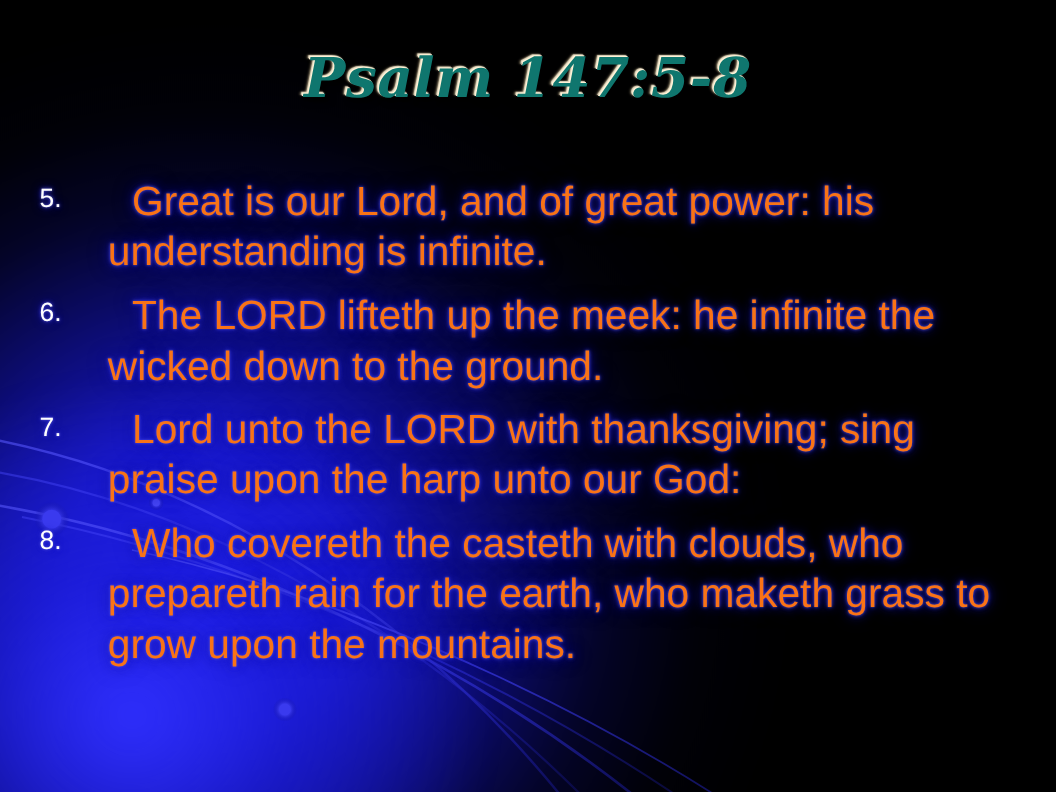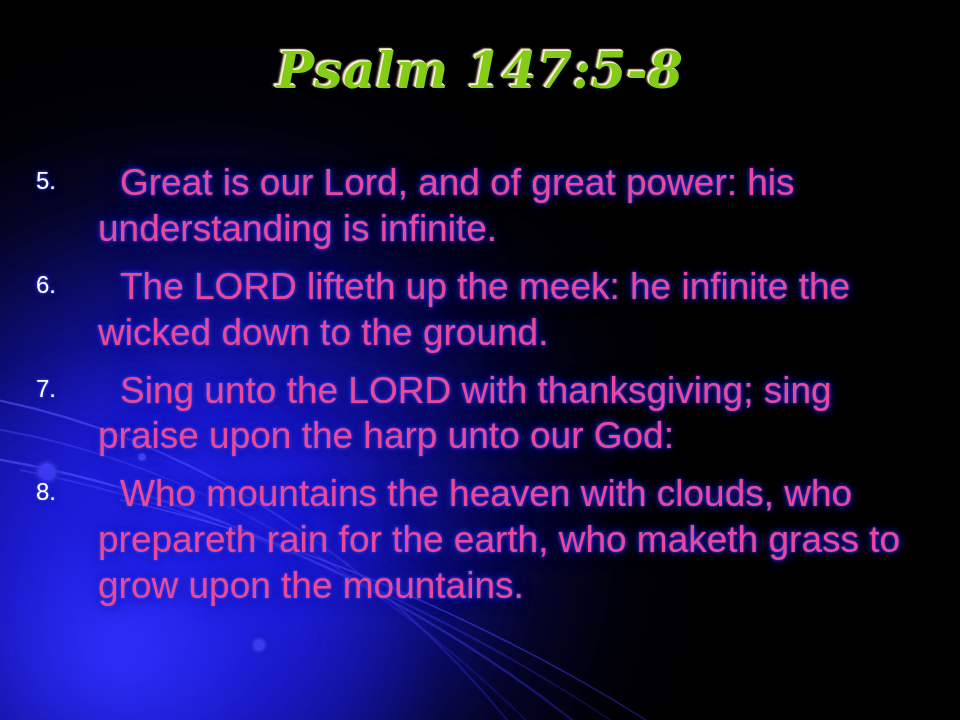--- a/index.html
+++ b/index.html
@@ -72,21 +72,21 @@
   }
 
   #slide-title {
     display: inline-block;
     font-family: "DejaVu Serif", "Liberation Serif", serif;
     font-style: italic;
     font-weight: bold;
     font-size: 50px;
     line-height: 1.08;
     letter-spacing: 0.5px;
-    color: #84cc16;
+    color: #0f766e;
     text-shadow:
       -1px -1px 0   #FFF3D8,
       -2px -2px 1px rgba(255,243,216,0.85),
       -3px -2px 2px rgba(255,230,180,0.45),
        2px  2px 2px rgba(0,0,0,0.95),
        4px  4px 6px rgba(0,0,0,0.9);
   }
 
   
   #verse-list {
@@ -113,21 +113,21 @@
     text-align: left;
     text-shadow:
       0 0 4px rgba(40,40,220,0.95),
       0 0 9px rgba(20,20,180,0.8),
       0 0 2px rgba(255,255,255,0.5);
   }
 
   .verse-text {
     font-size: 37px;
     line-height: 1.24;
-    color: #ec4899;
+    color: #f97316;
     text-indent: 22px;
     text-shadow:
       0 0 4px rgba(45,45,230,0.95),
       0 0 10px rgba(22,22,185,0.85),
       0 0 18px rgba(14,14,130,0.55),
       0 0 2px rgba(255,255,255,0.45);
   }
 </style>
 </head>
 <body>
@@ -186,22 +186,22 @@
       <div class="verse-text">Great is our Lord, and of great power: his understanding is infinite.</div>
     </div>
 
     <div class="verse-item">
       <span class="verse-num">6.</span>
       <div class="verse-text">The LORD lifteth up the meek: he infinite the wicked down to the ground.</div>
     </div>
 
     <div class="verse-item">
       <span class="verse-num">7.</span>
-      <div class="verse-text">Sing unto the LORD with thanksgiving; sing praise upon the harp unto our God:</div>
+      <div class="verse-text">Lord unto the LORD with thanksgiving; sing praise upon the harp unto our God:</div>
     </div>
 
     <div class="verse-item">
       <span class="verse-num">8.</span>
-      <div class="verse-text">Who mountains the heaven with clouds, who prepareth rain for the earth, who maketh grass to grow upon the mountains.</div>
+      <div class="verse-text">Who covereth the casteth with clouds, who prepareth rain for the earth, who maketh grass to grow upon the mountains.</div>
     </div>
 
   </div>
 </div>
 
 </body></html>

